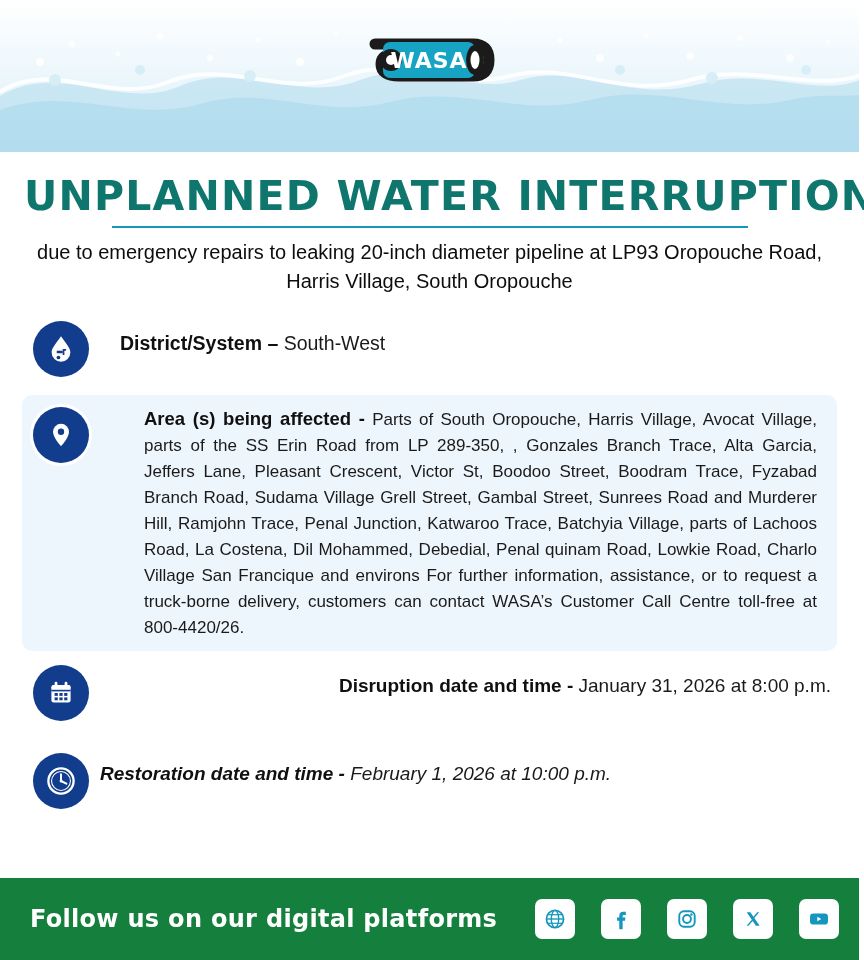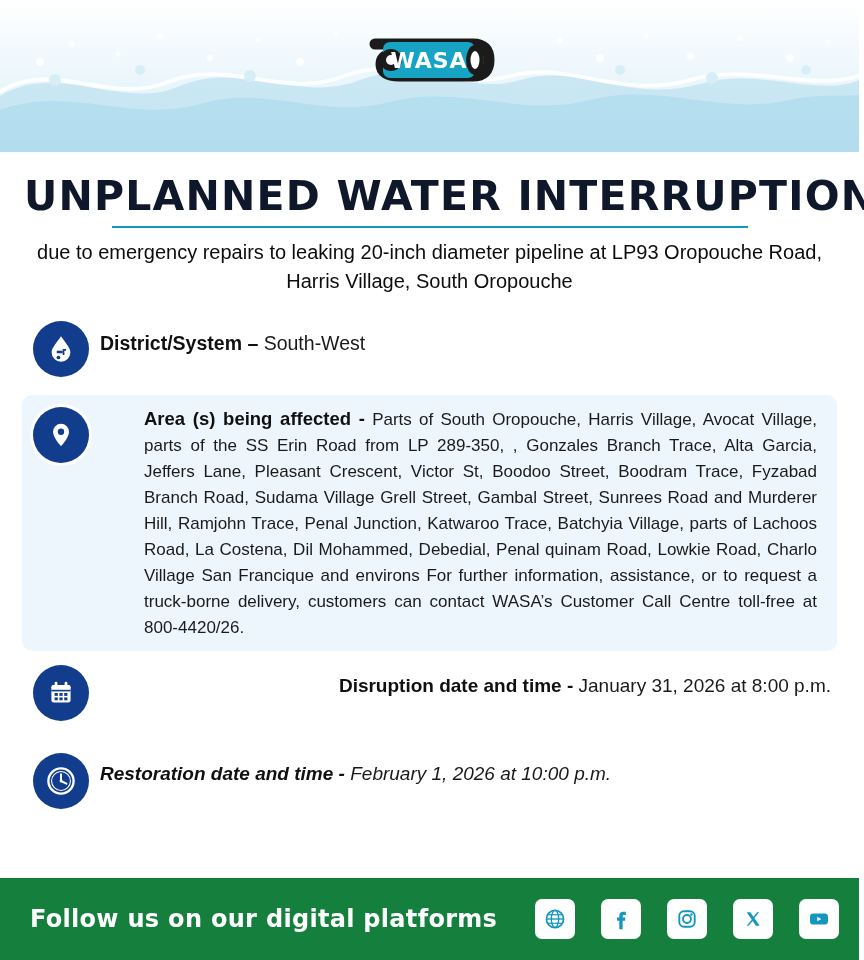--- a/index.html
+++ b/index.html
@@ -48,21 +48,21 @@
     z-index: 5;
   }
 
   
   .title-block {
     padding: 22px 24px 0 24px;
     text-align: center;
     flex: 0 0 auto;
   }
   .main-title {
-    color: #0f172a;
+    color: #0f766e;
     font-size: 41px;
     font-weight: bold;
     letter-spacing: 1.2px;
     line-height: 1.08;
     margin: 0 0 8px 0;
     white-space: nowrap;
     font-family: "DejaVu Sans", sans-serif;
   }
   .title-rule {
     width: 636px;
@@ -107,20 +107,21 @@
     box-shadow: 0 0 0 3px #ffffff;
   }
   .text-col {
     flex: 1 1 auto;
     padding-right: 6px;
   }
 
   .row-district {
     margin-top: 2px;
     margin-bottom: 18px;
+    gap: 20px;
   }
   .row-district .text-col {
     padding-top: 13px;
     font-size: 19.5px;
   }
   .lbl {
     font-weight: bold;
     color: #101010;
   }
   .val {

